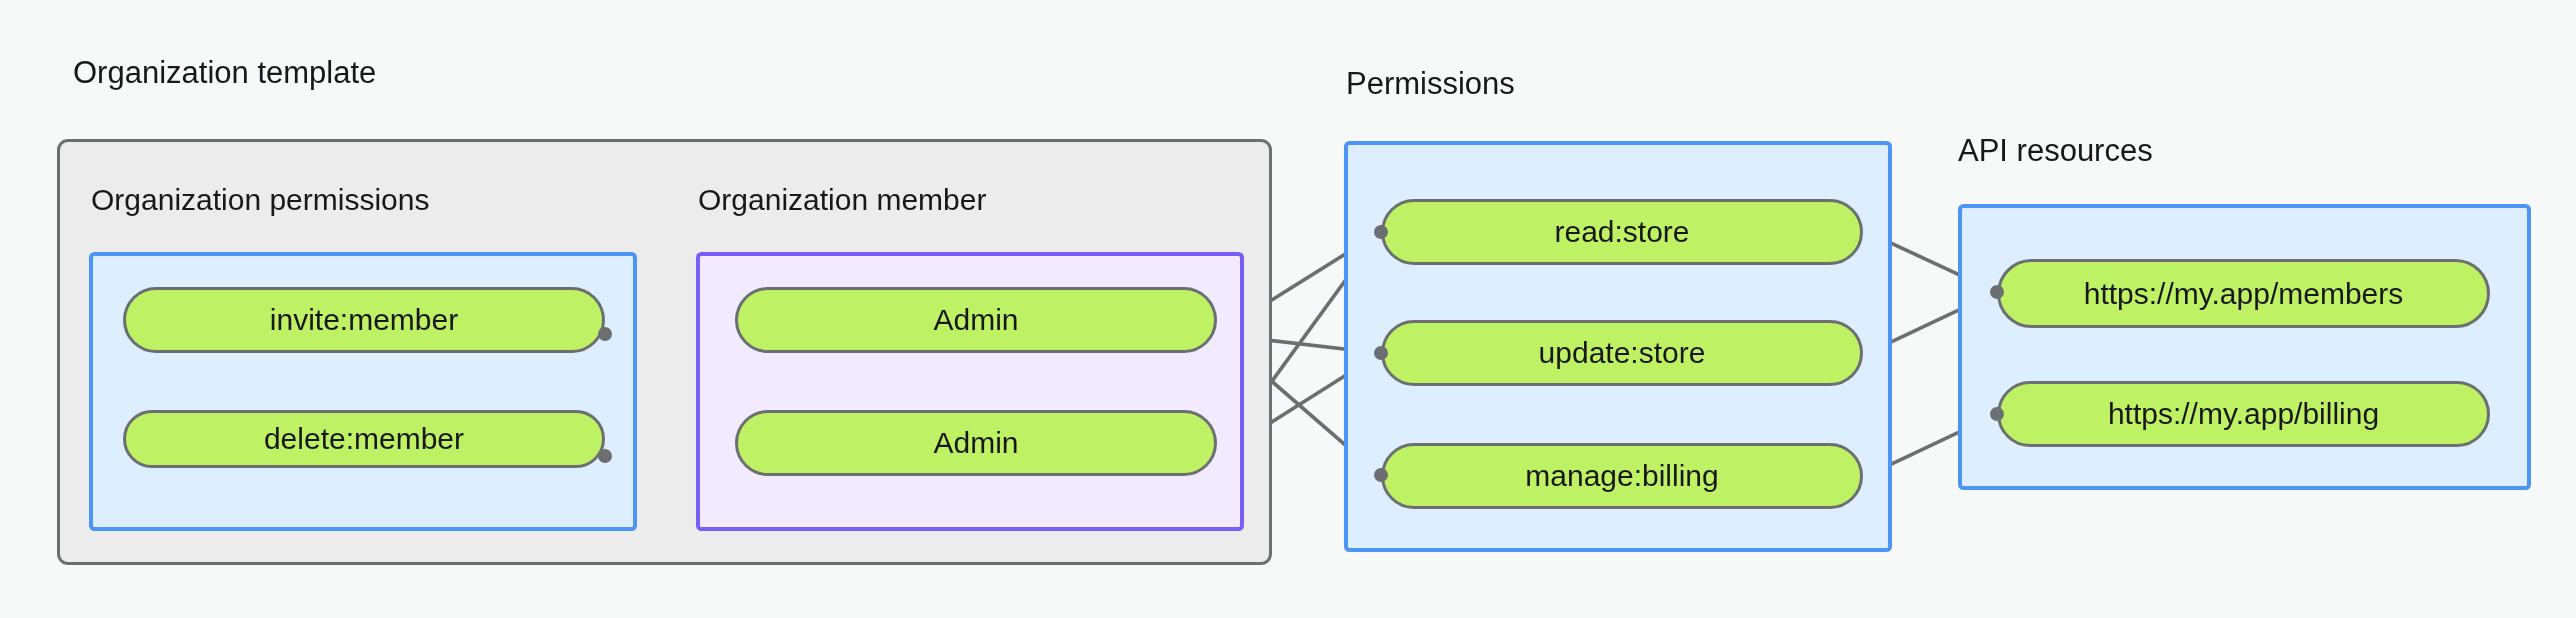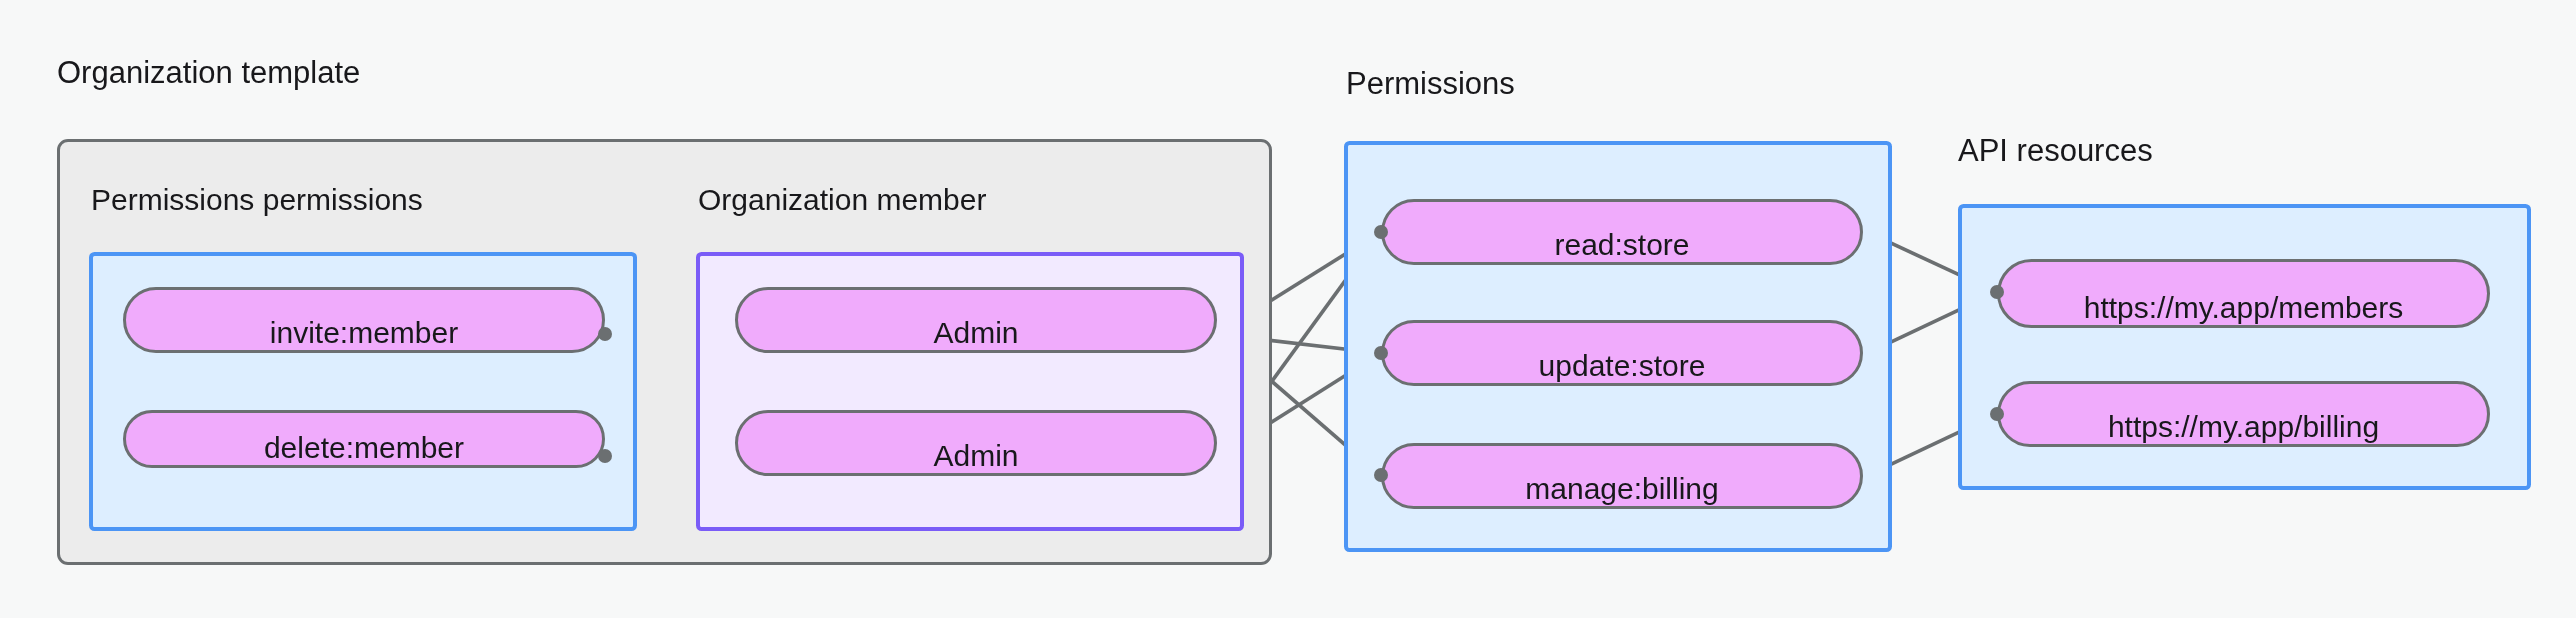--- a/index.html
+++ b/index.html
@@ -61,25 +61,25 @@
   .group-purple {
     background: #f2eaff;
     border: 4.6px solid #7a5cf7;
     border-radius: 5.5px;
   }
 
   
   .pill {
     position: absolute;
     box-sizing: border-box;
-    background: #f0abfc;
+    background: #bef264;
     border: 3.7px solid #6b6f71;
     border-radius: 912px;
     display: flex;
-    align-items: flex-end;
+    align-items: center;
     justify-content: center;
     color: #18181b;
     font-size: 30px;
     white-space: nowrap;
     z-index: 3;
   }
 
   
   .dot {
     position: absolute;
@@ -109,25 +109,25 @@
       <line x1="1334" y1="366" x2="1513" y2="521"></line>
       <line x1="1334" y1="500" x2="1513" y2="254"></line>
       <line x1="1334" y1="500" x2="1513" y2="387"></line>
 
       <line x1="2046" y1="254" x2="2188" y2="320"></line>
       <line x1="2046" y1="387" x2="2188" y2="320"></line>
       <line x1="2046" y1="521" x2="2188" y2="454"></line>
     </g>
   </svg>
 
-  <div class="caption" style="left:57px; top:57px;">Organization template</div>
+  <div class="caption" style="left:73px; top:57px;">Organization template</div>
 
   <div class="group group-outer" style="left:57px; top:139px; width:1215px; height:426px;"></div>
 
-  <div class="caption sub" style="left:91px; top:185px;">Permissions permissions</div>
+  <div class="caption sub" style="left:91px; top:185px;">Organization permissions</div>
 
   <div class="group group-blue" style="left:89px; top:252px; width:548px; height:279px;"></div>
 
   <div class="pill" style="left:123px; top:287px; width:482px; height:66px;">
     <span>invite:member</span>
   </div>
   <div class="pill" style="left:123px; top:410px; width:482px; height:58px;">
     <span>delete:member</span>
   </div>
 

